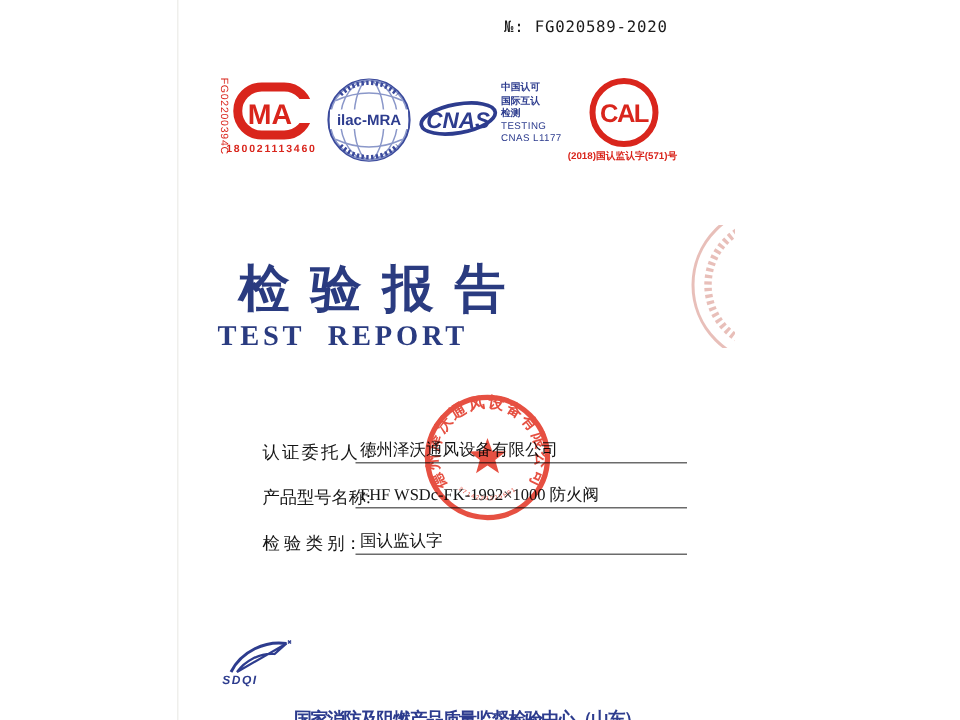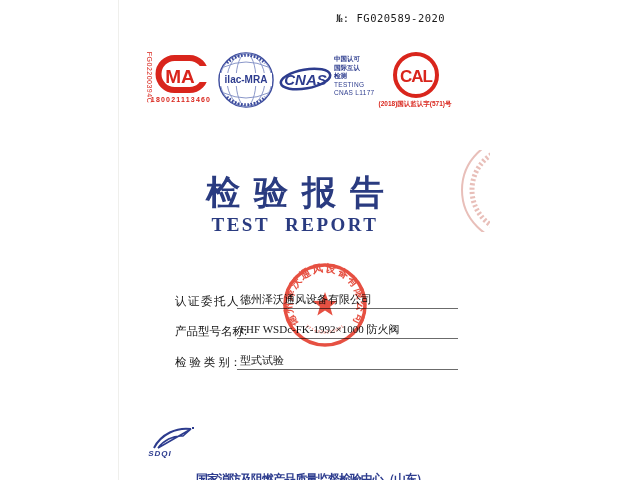--- a/index.html
+++ b/index.html
@@ -21,24 +21,24 @@
   .cnas-box{position:absolute;left:279px;top:59px;width:53px;height:41px;}
   .cnas-caption{position:absolute;left:334px;top:55px;width:56px;color:#2d3c8e;
                 font-size:6.5px;line-height:8.6px;font-weight:bold;}
   .cnas-caption .en{font-weight:normal;letter-spacing:.3px;}
   .cal-box{position:absolute;left:391px;top:50px;width:50px;height:50px;}
   .cal-caption{position:absolute;left:372px;top:100px;width:86px;text-align:center;
                font-size:6.5px;font-weight:bold;color:#d9251c;}
 
   .edge-stamp{position:absolute;left:448px;top:150px;width:42px;height:82px;opacity:.65;}
 
-  .title-zh{position:absolute;left:145px;top:170px;width:300px;text-align:center;
+  .title-zh{position:absolute;left:145px;top:170px;width:300px;text-align:left;
             font-size:34px;font-weight:bold;color:#2a3b80;letter-spacing:14px;text-indent:14px;
             font-family:Liberation Serif, serif;}
-  .title-en{position:absolute;left:145px;top:214px;width:300px;text-align:center;
+  .title-en{position:absolute;left:145px;top:214px;width:300px;text-align:left;
             font-family:"Liberation Serif",serif;font-size:19px;font-weight:bold;color:#2a3b80;
             letter-spacing:2.5px;word-spacing:8px;}
 
   .field-row{position:absolute;left:175px;height:16px;}
   .field-row .lbl{position:absolute;left:0;top:0;width:62px;font-family:"Liberation Serif",serif;
                   font-size:11.5px;color:#141414;white-space:nowrap;}
   .field-row.sp .lbl{letter-spacing:1.5px;}
   .field-row .val{position:absolute;left:62px;top:-2px;width:218px;height:16px;
                   border-bottom:1px solid #6b6b6b;font-family:"Liberation Serif",serif;
                   font-size:11px;color:#141414;padding-left:3px;white-space:nowrap;overflow:hidden;}
@@ -114,21 +114,21 @@
   <div class="field-row row1 sp">
     <span class="lbl">认证委托人：</span>
     <span class="val">德州泽沃通风设备有限公司</span>
   </div>
   <div class="field-row row2">
     <span class="lbl">产品型号名称:</span>
     <span class="val">FHF WSDc-FK-1992×1000 防火阀</span>
   </div>
   <div class="field-row row3">
     <span class="lbl">检 验 类 别：</span>
-    <span class="val">型式试验</span>
+    <span class="val">国认监认字</span>
   </div>
 
   <svg class="stamp" viewBox="0 0 86 86">
     <circle cx="43" cy="43" r="40" fill="none" stroke="#e23322" stroke-width="3.5"></circle>
     <polygon points="43,30 46.17,38.63 55.36,38.98 48.14,44.67 50.64,53.52 43,48.4 35.36,53.52 37.86,44.67 30.64,38.98 39.83,38.63" fill="#e23322"></polygon>
     <defs>
       <path id="stamp-text-arc" d="M 16.2,62 A 33,33 0 1 1 69.8,62" fill="none"></path>
       <path id="stamp-serial-arc" d="M 22,63 A 30,30 0 0 0 64,63" fill="none"></path>
     </defs>
     <text font-size="10.5" font-weight="bold" fill="#e23322" letter-spacing="1.5" font-family="Liberation Sans, sans-serif">

